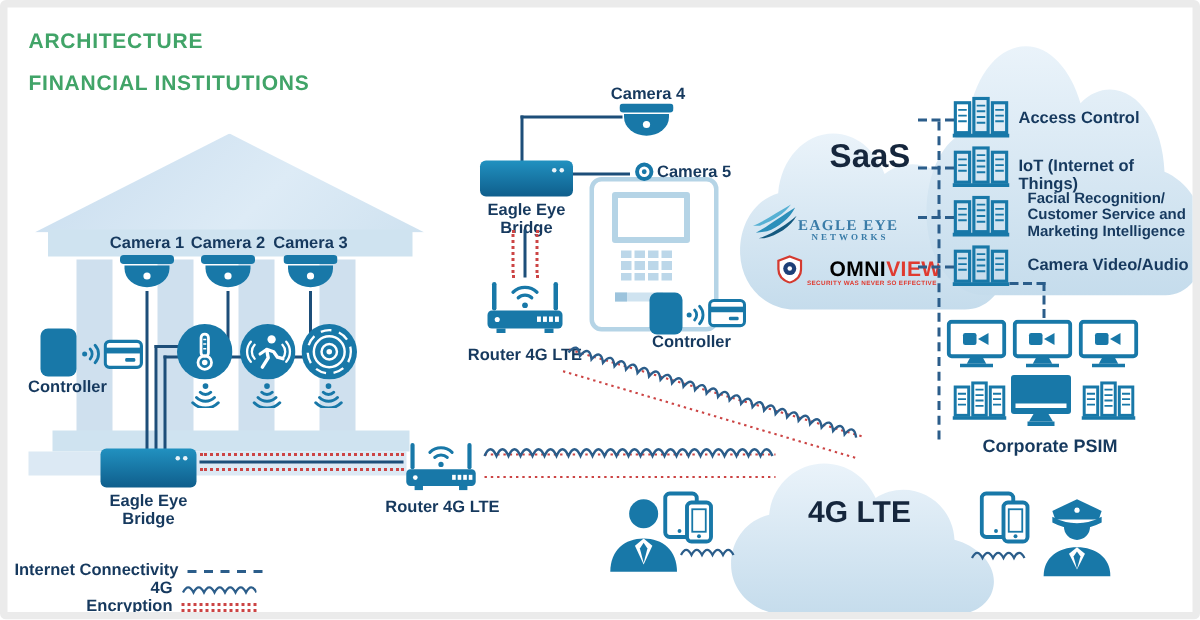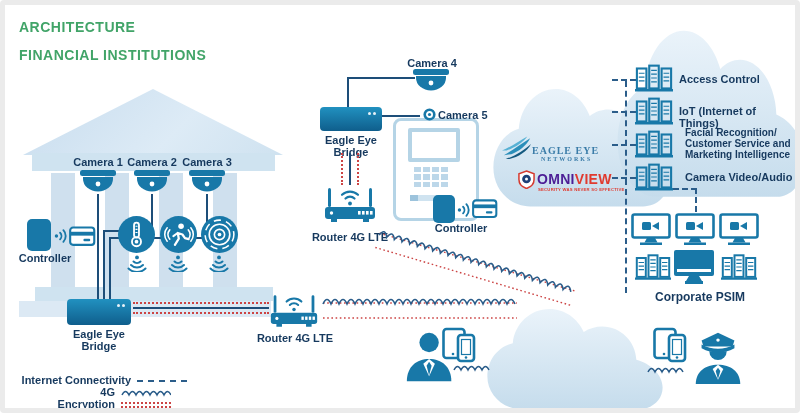--- a/index.html
+++ b/index.html
@@ -34,21 +34,21 @@
        border:3px solid #b5d4e6;border-radius:8px;}
   .atm-screen{position:absolute;left:12px;top:7px;width:44px;height:26px;border:4px solid #b5d4e6;border-radius:2px;}
   .atm-keypad{position:absolute;left:18px;top:46px;width:34px;height:20px;display:grid;
               grid-template-columns:repeat(4,1fr);grid-template-rows:repeat(3,1fr);gap:2px;}
   .atm-keypad div{background:#bcd7e9;}
   .atm-slot{position:absolute;left:14px;top:74px;width:32px;height:6px;background:#cfe3f0;}
   .atm-slot div{position:absolute;left:0;top:0;width:8px;height:6px;background:#9cc3dc;}
   .cloud-txt{position:absolute;font-weight:bold;color:#15263c;text-align:center;}
   .eagle-txt{position:absolute;color:#3a7ca8;font-family:"Liberation Serif",serif;font-weight:bold;}
   .omni-line{position:absolute;font-size:14px;font-weight:bold;letter-spacing:.3px;}
-  .omni-a{color:#4c1d95;} .omni-b{color:#e03a2f;}
+  .omni-a{color:#000000;margin-left:16px;} .omni-b{color:#e03a2f;}
   .omni-tag{position:absolute;font-size:7px;color:#e03a2f;transform:scale(.6);transform-origin:left top;
             white-space:nowrap;font-weight:bold;letter-spacing:.4px;}
   .leg-row{position:absolute;height:13px;}
   .srv-lbl{position:absolute;font-weight:bold;color:#16395e;font-size:11px;line-height:12px;text-align:left;}
 </style>
 </head>
 <body>
 
 <div class="stage">
 
@@ -219,21 +219,21 @@
       <use href="#routerSym"></use>
     </svg>
   <div class="lbl" style="left:248px;top:327px;width:84px">Router 4G LTE</div>
 
   <svg class="abs" style="left:316px;top:293px" width="198" height="26">
     <line x1="2" y1="5" x2="196" y2="5" stroke="#cc4444" stroke-width="1.4" stroke-dasharray="1.6 2.6"></line>
     <path transform="translate(2,6)" fill="none" stroke="#2b5d8a" stroke-width="1.6" d="M0 0 q4 -9 8 0 q4 -9 8 0 q4 -9 8 0 q4 -9 8 0 q4 -9 8 0 q4 -9 8 0 q4 -9 8 0 q4 -9 8 0 q4 -9 8 0 q4 -9 8 0 q4 -9 8 0 q4 -9 8 0 q4 -9 8 0 q4 -9 8 0 q4 -9 8 0 q4 -9 8 0 q4 -9 8 0 q4 -9 8 0 q4 -9 8 0 q4 -9 8 0 q4 -9 8 0 q4 -9 8 0 q4 -9 8 0 q4 -9 8 0"></path>
     <line x1="2" y1="20" x2="196" y2="20" stroke="#cc4444" stroke-width="1.4" stroke-dasharray="1.6 2.6"></line>
   </svg>
 
-  <div class="leg-row" style="left:16px;top:369px;width:170px">
+  <div class="leg-row" style="left:4px;top:369px;width:170px">
     <span class="lbl" style="left:0;top:0;width:110px;text-align:right">Internet Connectivity</span>
     <div class="dashline" style="left:116px;top:6px;width:50px"></div>
   </div>
   <div class="leg-row" style="left:0;top:381px;width:170px">
     <span class="lbl" style="left:0;top:0;width:110px;text-align:right">4G</span>
     <svg class="abs" style="left:116px;top:1px" width="50" height="12">
       <path transform="translate(1,8)" fill="none" stroke="#2b5d8a" stroke-width="1.5" d="M0 0 q3.5 -7 7 0 q3.5 -7 7 0 q3.5 -7 7 0 q3.5 -7 7 0 q3.5 -7 7 0 q3.5 -7 7 0 q3.5 -7 7 0"></path>
     </svg>
   </div>
   <div class="leg-row" style="left:0;top:393px;width:170px">
@@ -307,20 +307,21 @@
     <g transform="rotate(16.5 4 6)">
       <line x1="4" y1="4" x2="208" y2="4" stroke="#cc4444" stroke-width="1.4" stroke-dasharray="1.6 2.6"></line>
       <path transform="translate(4,6)" fill="none" stroke="#2b5d8a" stroke-width="1.6" d="M0 0 q4 -9 8 0 q4 -9 8 0 q4 -9 8 0 q4 -9 8 0 q4 -9 8 0 q4 -9 8 0 q4 -9 8 0 q4 -9 8 0 q4 -9 8 0 q4 -9 8 0 q4 -9 8 0 q4 -9 8 0 q4 -9 8 0 q4 -9 8 0 q4 -9 8 0 q4 -9 8 0 q4 -9 8 0 q4 -9 8 0 q4 -9 8 0 q4 -9 8 0 q4 -9 8 0 q4 -9 8 0 q4 -9 8 0 q4 -9 8 0 q4 -9 8 0"></path>
       <line x1="4" y1="19" x2="208" y2="19" stroke="#cc4444" stroke-width="1.4" stroke-dasharray="1.6 2.6"></line>
     </g>
   </svg>
 
   <svg class="abs" style="left:484px;top:70px" width="184" height="140" viewBox="0 0 210 130" preserveAspectRatio="none">
     <use href="#cloudP" fill="url(#cg)"></use>
   </svg>
+  <div class="cloud-txt" style="left:540px;top:86px;width:70px;font-size:22px">SaaS</div>
   <svg class="abs" style="left:497px;top:131px" width="30" height="27" viewBox="0 0 32 28">
     <path d="M0 15 C8 12 18 5 27 0 C22 7 13 12 5 15 Z" fill="#57b1d4"></path>
     <path d="M2 20 C10 16 20 8 30 2 C26 10 18 16 10 19 Z" fill="#2b8fba"></path>
     <path d="M4 24 C14 21 24 14 31 8 C27 16 17 22 8 24 Z" fill="#14597f"></path>
   </svg>
   <div class="eagle-txt" style="left:527px;top:140px;font-size:10px;letter-spacing:1px">EAGLE EYE</div>
   <div class="eagle-txt" style="left:536px;top:151px;font-size:6px;letter-spacing:2px">NETWORKS</div>
   <svg class="abs" style="left:513px;top:165px" width="17" height="19" viewBox="0 0 18 20">
     <path d="M9 1 L17 4 V10 C17 15 13.5 18 9 19.5 C4.5 18 1 15 1 10 V4 Z" fill="#fff" stroke="#d43a2f" stroke-width="1.6"></path>
     <circle cx="9" cy="9.5" r="4.6" fill="#1d3f77"></circle>
@@ -384,20 +385,21 @@
     <rect x="4" y="20" width="34" height="3" fill="#fff"></rect>
     <path d="M16 27 h10 l3 5 h-16 z" fill="#1878a8"></path>
     <rect x="12" y="32" width="18" height="3" fill="#1878a8"></rect>
   </svg>
   <div class="lbl" style="left:640px;top:286px;width:110px;font-size:12px">Corporate PSIM</div>
 
   <svg class="abs" style="left:478px;top:292px" width="184" height="120" viewBox="0 0 210 130" preserveAspectRatio="none">
     <use href="#cloudP" fill="url(#cg)"></use>
   </svg>
   <div class="cloud-txt" style="left:506px;top:326px;width:124px;font-size:20px;line-height:22px">
+    <span style="display:block">4G LTE</span>
   </div>
 
   <svg class="abs" style="left:398px;top:324px" width="58" height="58" viewBox="0 0 60 60">
     <circle cx="27" cy="14" r="10" fill="#1878a8"></circle>
     <path d="M4 54 C4 39 14 31 27 31 C40 31 50 39 50 54 Z" fill="#1878a8"></path>
     <path d="M27 31 l-6 5 6 13 6 -13 z" fill="#fff"></path>
     <path d="M27 34 l-2.6 4 2.6 10 2.6 -10 z" fill="#1878a8"></path>
   </svg>
   <svg class="abs" style="left:437px;top:320px" width="36" height="40" viewBox="0 0 36 40">
       <use href="#tabPhone"></use>

